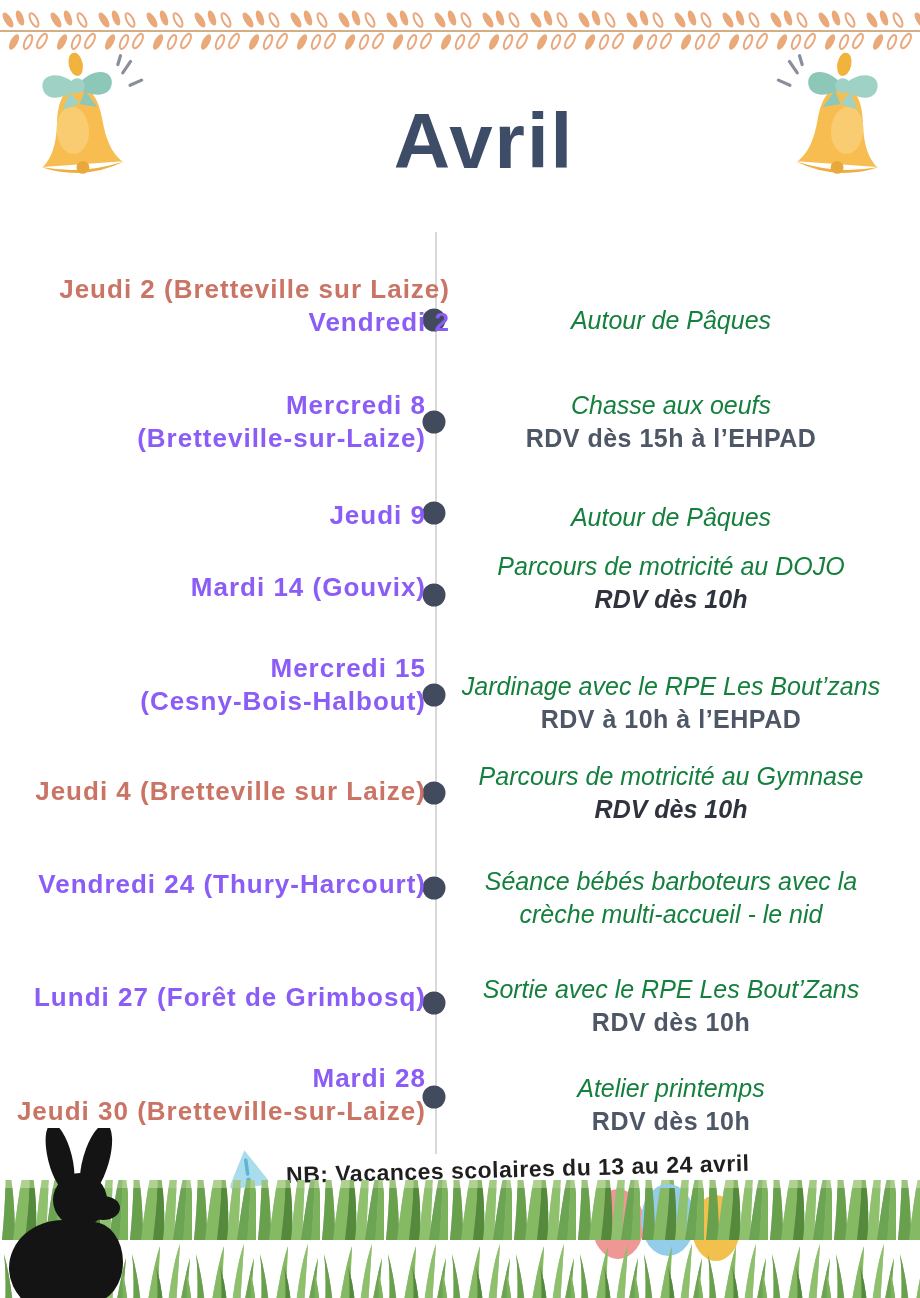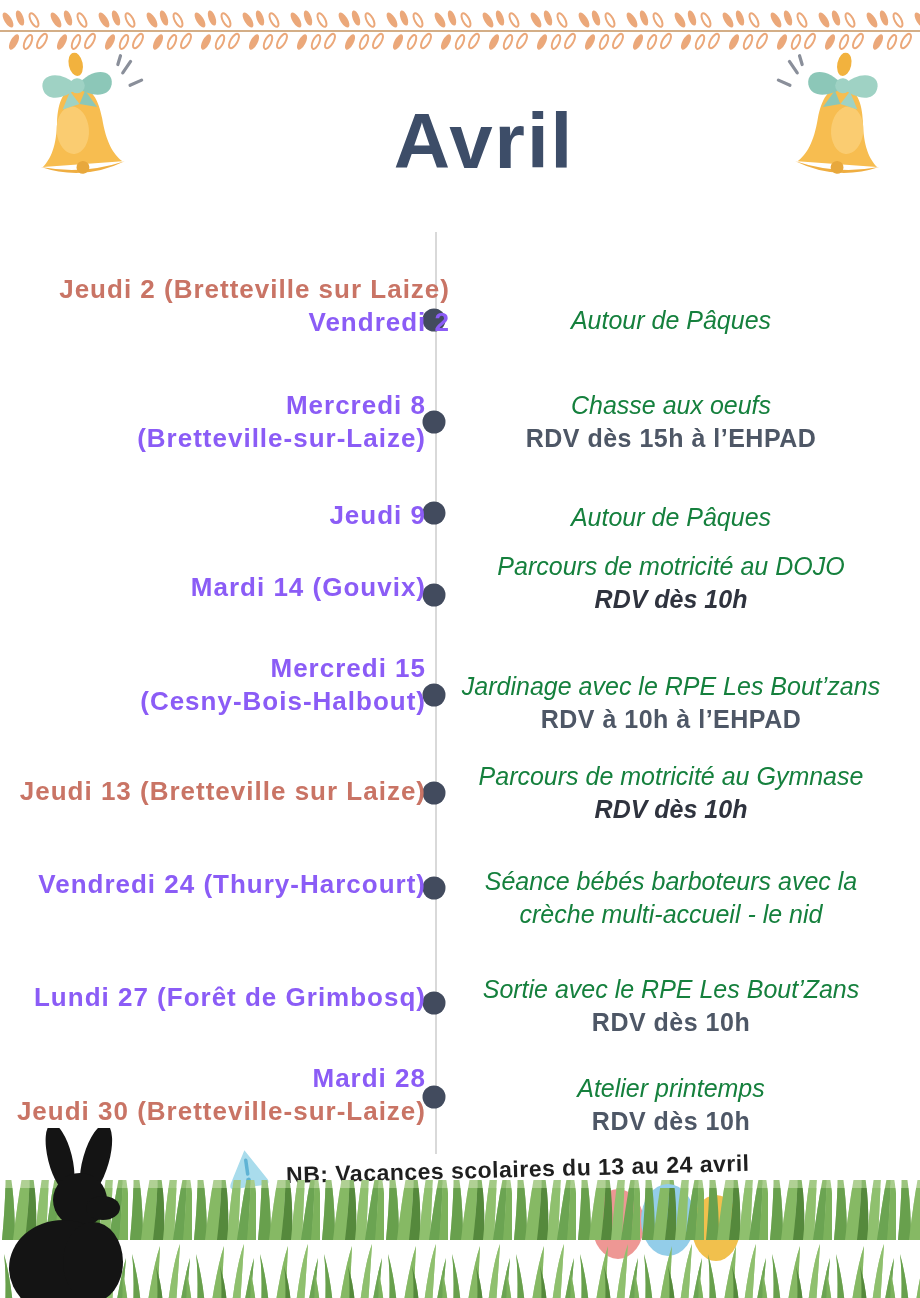--- a/index.html
+++ b/index.html
@@ -143,21 +143,21 @@
       <div class="event-date" style="top: 685px;">
         <span class="date-line">Mercredi 15</span>
         <span class="date-line">(Cesny-Bois-Halbout)</span>
       </div>
       <div class="event-desc" style="top: 703px;">
         <span class="desc-line desc-it">Jardinage avec le RPE Les Bout’zans</span>
         <span class="desc-line desc-b">RDV à 10h à l’EHPAD</span>
       </div>
       <div class="timeline-dot" style="top: 793px;"></div>
       <div class="event-date" style="top: 791px;">
-        <span class="date-line date-accent">Jeudi 13 (Bretteville sur Laize)</span>
+        <span class="date-line date-accent">Jeudi 4 (Bretteville sur Laize)</span>
       </div>
       <div class="event-desc" style="top: 793px;">
         <span class="desc-line desc-it">Parcours de motricité au Gymnase</span>
         <span class="desc-line desc-bi">RDV dès 10h</span>
       </div>
       <div class="timeline-dot" style="top: 888px;"></div>
       <div class="event-date" style="top: 884px;">
         <span class="date-line">Vendredi 24 (Thury-Harcourt)</span>
       </div>
       <div class="event-desc" style="top: 898px;">

